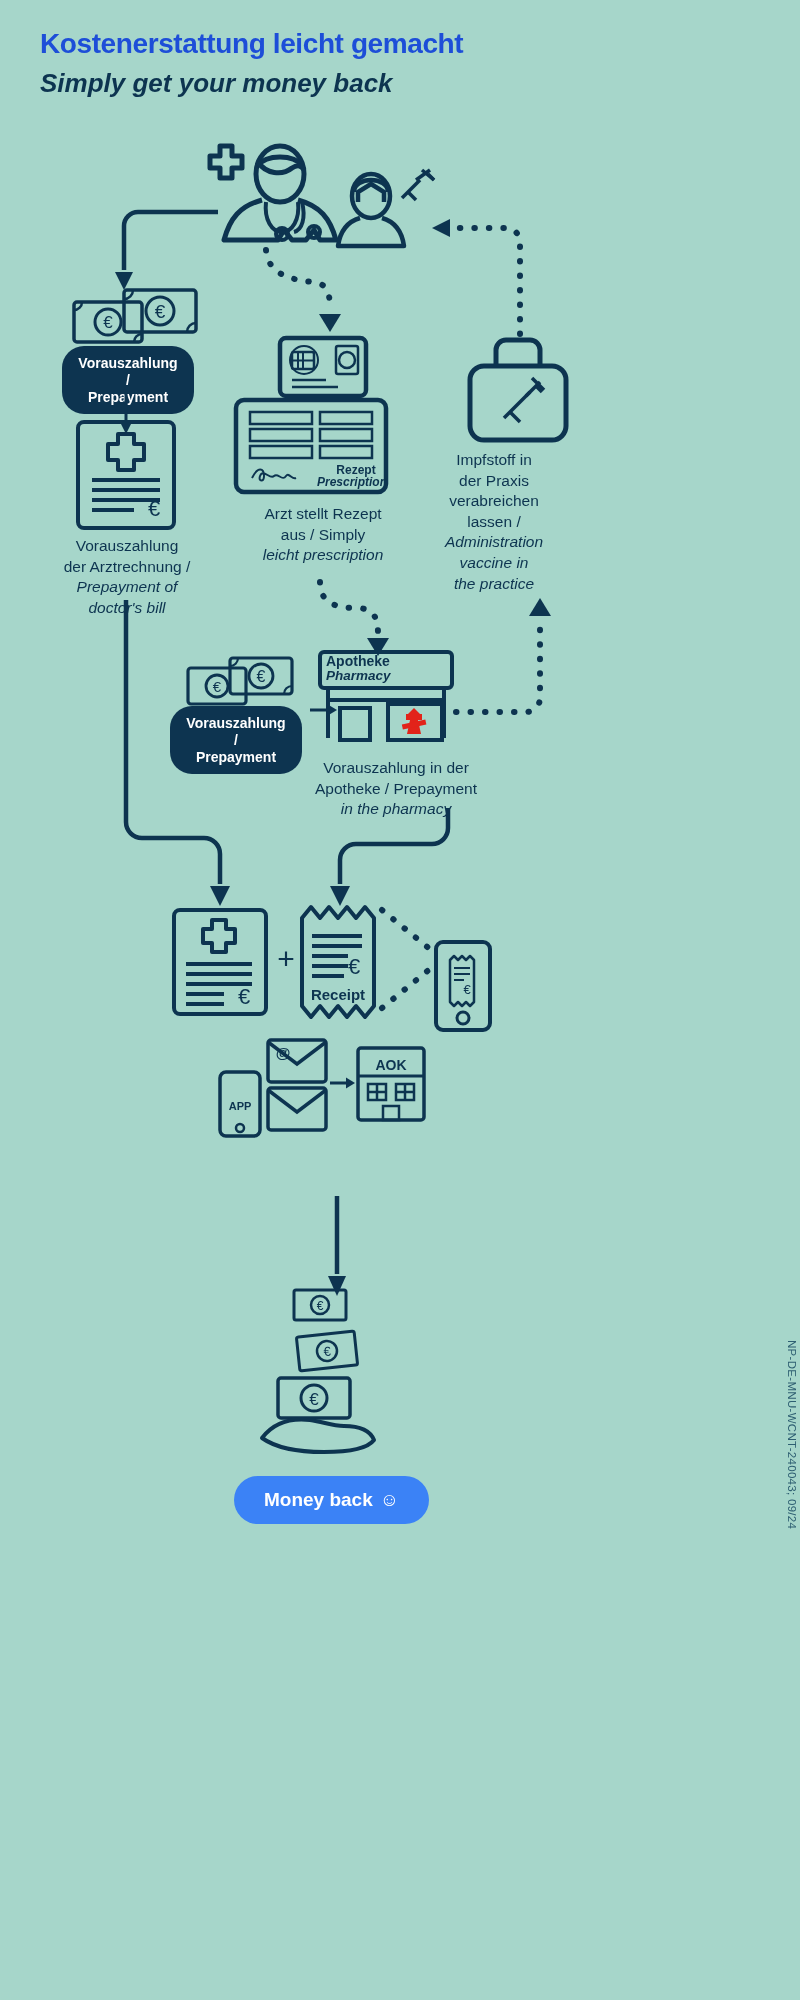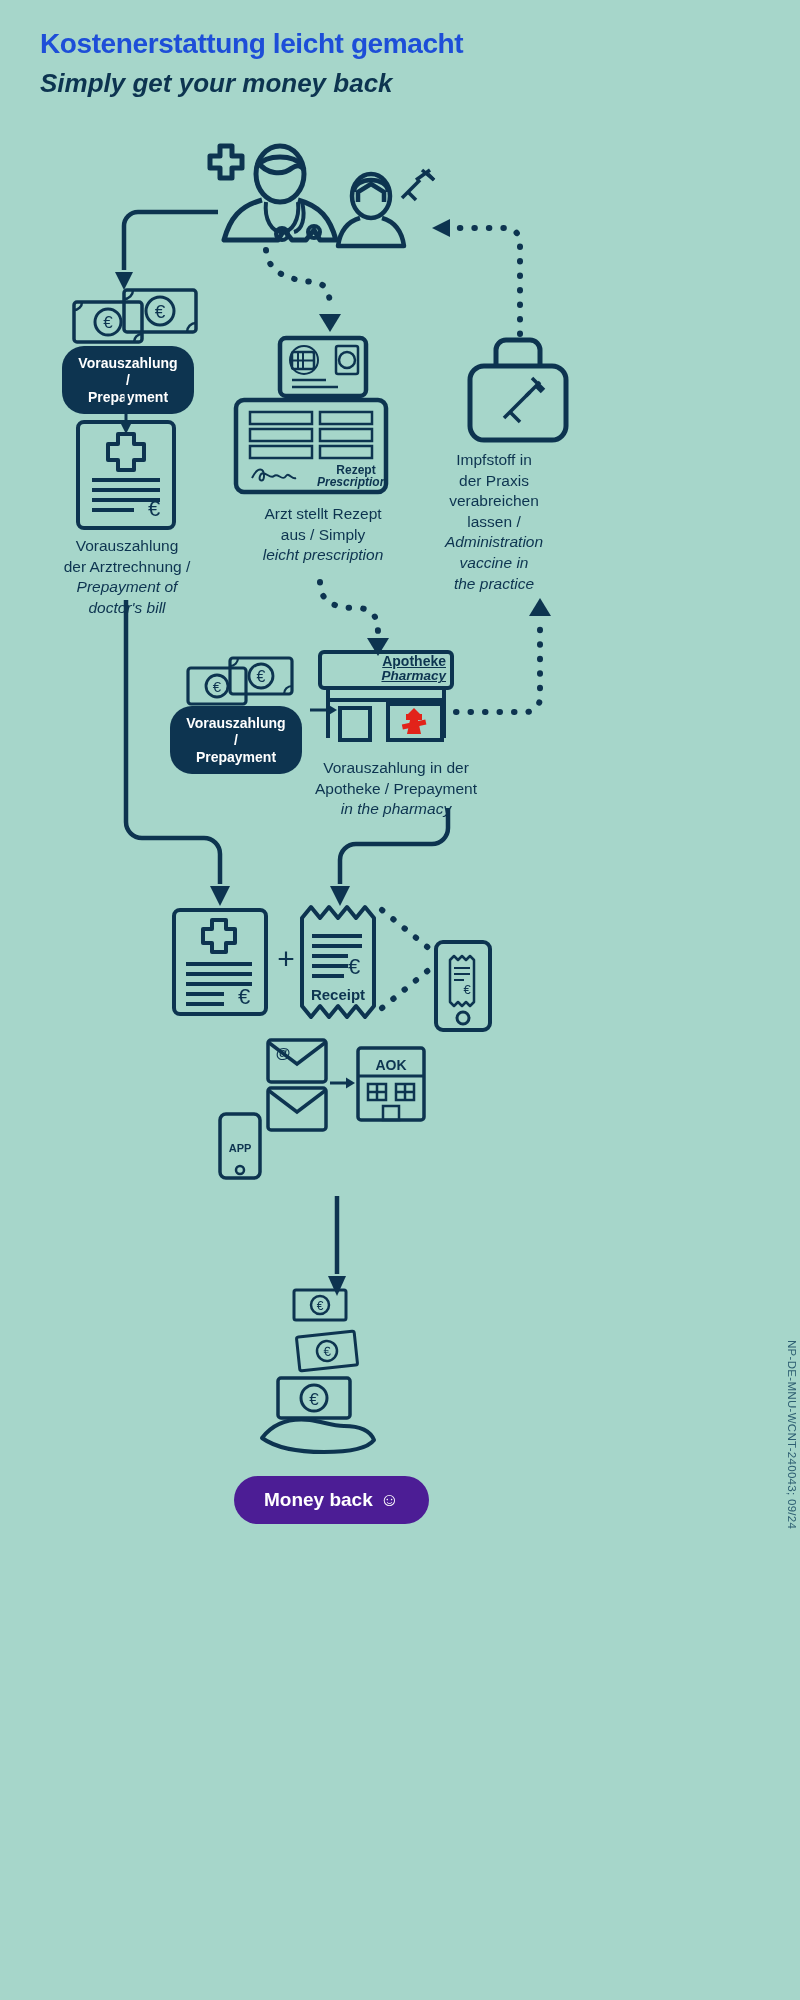--- a/index.html
+++ b/index.html
@@ -31,21 +31,21 @@
 
   
   .pill {
     background: #0d3450; color: #ffffff; border-radius: 22px;
     font-weight: bold; font-size: 14px; line-height: 1.2;
     text-align: center; padding: 9px 16px; white-space: pre-line;
   }
 
   
   #money-back-btn {
-    background: #4c1d95; color: #ffffff; border-radius: 26px;
+    background: #3b82f6; color: #ffffff; border-radius: 26px;
     font-weight: bold; font-size: 19px; text-align: center;
     padding: 13px 30px; white-space: nowrap;
   }
 
   
   #side-code {
     right: 2px; top: 1340px;
     font-size: 11.5px; color: #2e5f72;
     writing-mode: vertical-rl; letter-spacing: 0.3px;
     white-space: nowrap;
@@ -278,21 +278,21 @@
       <rect class="ln" stroke-width="4" x="22" y="58" width="30" height="32"></rect>
       <rect class="ln" stroke-width="4" x="70" y="54" width="54" height="36"></rect>
 
       <g fill="#e2231a">
         <path d="M96 58 l7 7 h-14 z"></path>
         <rect x="88" y="64" width="16" height="6"></rect>
         <path d="M92 70 h8 l3 14 h-14 z"></path>
         <rect x="84" y="72" width="24" height="5" transform="rotate(-12 96 74)"></rect>
       </g>
     </svg>
-    <div class="abs" style="left:8px; top:4px; width:120px; text-align:right;text-decoration:underline;">
+    <div class="abs" style="left:8px; top:4px; width:120px; text-align:left;">
       <div style="font-size:14px; font-weight:bold; line-height:1.1;">Apotheke</div>
       <div style="font-size:13.5px; font-weight:bold; font-style:italic; line-height:1.1;">Pharmacy</div>
     </div>
   </div>
 
   <div class="abs cap" style="left:296px; top:758px; width:200px;">
     <span>Vorauszahlung in der</span><br>
     <span>Apotheke / Prepayment</span><br>
     <i>in the pharmacy</i>
   </div>
@@ -359,21 +359,21 @@
       <path class="ln" stroke-width="2.5" stroke-linejoin="round" d="M16 20 l4 -4 l4 4 l4 -4 l4 4 l4 -4 l4 4 V62 l-4 4 l-4 -4 l-4 4 l-4 -4 l-4 4 l-4 -4 z"></path>
       <g class="ln" stroke-width="2">
           <path d="M20 28 H36"></path>
           <path d="M20 34 H36"></path>
           <path d="M20 40 H30"></path>
         </g>
       <text x="33" y="54" font-size="13" fill="#0d3450" text-anchor="middle" font-family="Liberation Sans, sans-serif">€</text>
     </svg>
   </div>
 
-  <div class="abs" style="left:218px; top:1112px; width:28px; height:68px;">
+  <div class="abs" style="left:218px; top:1070px; width:28px; height:68px;">
     <svg width="44" height="68" viewBox="0 0 44 68">
       <rect class="ln" stroke-width="3.5" x="2" y="2" width="40" height="64" rx="6"></rect>
       <circle class="ln" stroke-width="2.5" cx="22" cy="58" r="4"></circle>
       <text x="22" y="40" font-size="11" font-weight="bold" fill="#0d3450" text-anchor="middle" font-family="Liberation Sans, sans-serif">APP</text>
     </svg>
   </div>
 
   <div class="abs" style="left:266px; top:1038px; width:62px; height:46px;">
     <svg width="62" height="46" viewBox="0 0 62 46">
       <rect class="ln" stroke-width="3.5" x="2" y="2" width="58" height="42" rx="3"></rect>

